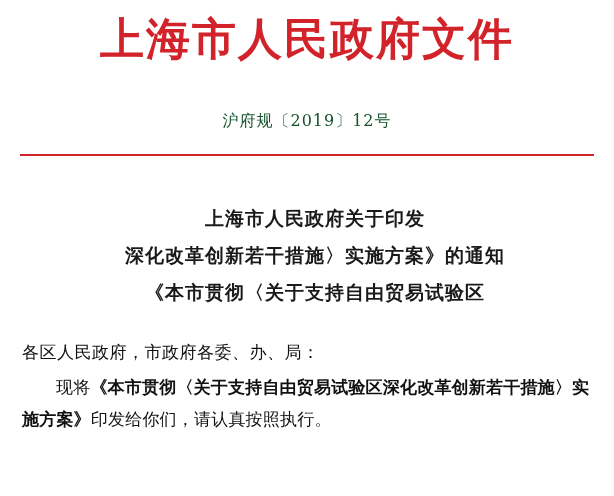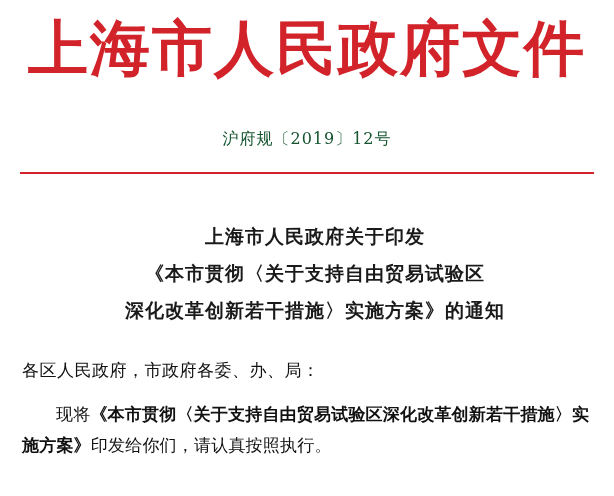--- a/index.html
+++ b/index.html
@@ -24,21 +24,21 @@
 
   
   .masthead {
     text-align: center;
     padding-top: 14px;
   }
   .masthead-title {
     color: #d2232a;
     font-family: "DejaVu Serif", "Liberation Serif", serif;
     font-weight: bold;
-    font-size: 60px;
+    font-size: 44px;
     letter-spacing: 2px;
     line-height: 1.15;
     white-space: nowrap;
   }
 
   
   .doc-number-row {
     text-align: center;
     margin-top: 46px;
   }
@@ -76,21 +76,21 @@
   .body-block {
     margin: 26px 22px 0 22px;
     font-size: 17px;
     line-height: 1.85;
     color: #111;
   }
   .salutation {
     letter-spacing: 0.5px;
   }
   .para {
-    margin-top: 12px;
+    margin-top: 4px;
     text-indent: 2em;
     letter-spacing: 0.2px;
   }
   .para b {
     font-weight: bold;
   }
 </style>
 </head>
 <body>
 
@@ -101,22 +101,22 @@
   </div>
 
   <div class="doc-number-row">
     <span class="doc-number">沪府规〔2019〕12号</span>
   </div>
 
   <div class="red-rule"></div>
 
   <div class="title-block">
     <div class="title-line">上海市人民政府关于印发</div>
+    <div class="title-line">深化改革创新若干措施〉实施方案》的通知</div>
     <div class="title-line">《本市贯彻〈关于支持自由贸易试验区</div>
-    <div class="title-line">深化改革创新若干措施〉实施方案》的通知</div>
   </div>
 
   <div class="body-block">
     <div class="salutation">各区人民政府，市政府各委、办、局：</div>
     <div class="para">
       <span>现将</span><b>《本市贯彻〈关于支持自由贸易试验区深化改革创新若干措施〉实施方案》</b><span>印发给你们，请认真按照执行。</span>
     </div>
   </div>
 
 </div>

